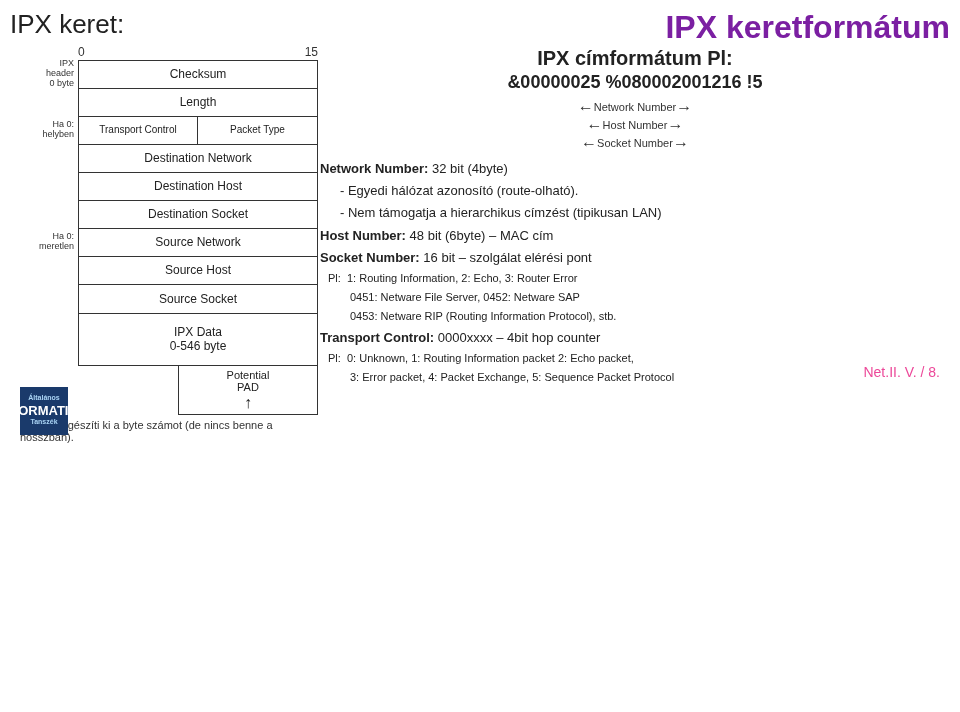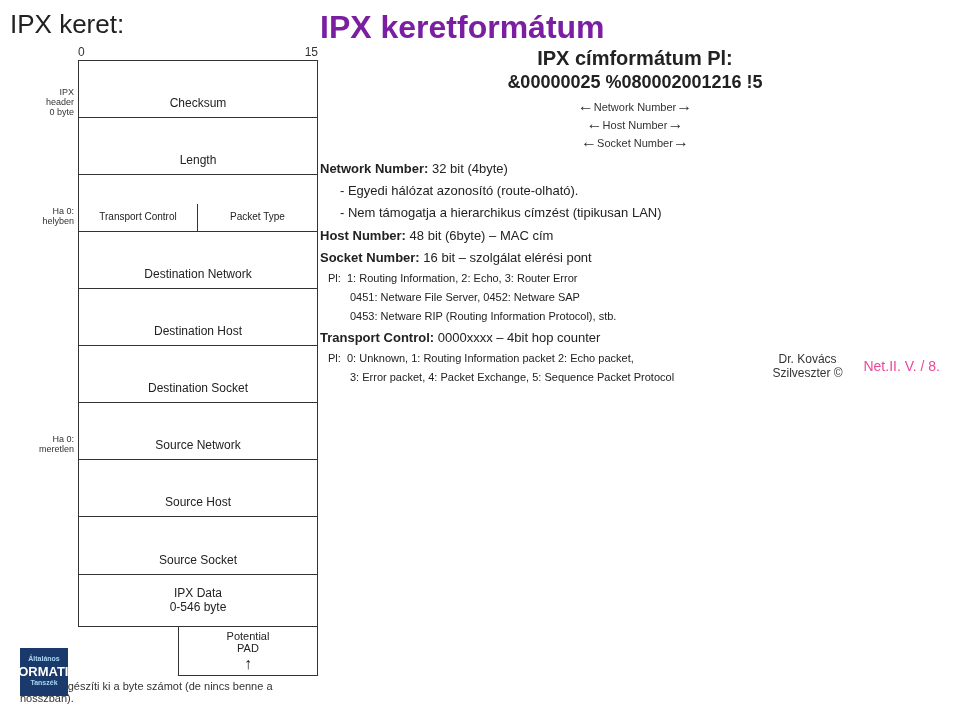--- a/index.html
+++ b/index.html
@@ -51,21 +51,20 @@
     .field-row {
       border-bottom: 1.5px solid #333;
       height: 28px;
       display: flex;
       align-items: center;
       justify-content: center;
       font-size: 12px;
       font-weight: normal;
       color: #222;
       position: relative;
-      margin-top: 29px;
     }
 
     .field-row.split {
       padding: 0;
     }
 
     .split-left {
       width: 50%;
       border-right: 1.5px solid #333;
       height: 100%;
@@ -127,21 +126,21 @@
       position: absolute;
       left: 320px;
       top: 10px;
       width: 630px;
     }
 
     .main-title {
       font-size: 32px;
       font-weight: bold;
       color: #7b1fa2;
-      text-align: left;
+      text-align: right;
       line-height: 1.1;
     }
 
     .subtitle {
       font-size: 20px;
       font-weight: bold;
       color: #222;
       text-align: center;
       margin-top: 2px;
     }
@@ -357,19 +356,18 @@
         &nbsp;<span>0: Unknown, 1: Routing Information packet 2: Echo packet,</span>
       </p>
       <p class="small-text" style="margin-left:30px;">
         <span>3: Error packet, 4: Packet Exchange, 5: Sequence Packet Protocol</span>
       </p>
 
     </div>
 
     <div class="bottom-bar">
       <div style="flex:1;"></div>
-      <div class="bottom-center">Dr. Kovács Szilveszter ©</div>
       <div class="bottom-right">Net.II. V. / 8.</div>
     </div>
 
   </div>
 
 </div>
 
 </body></html>

